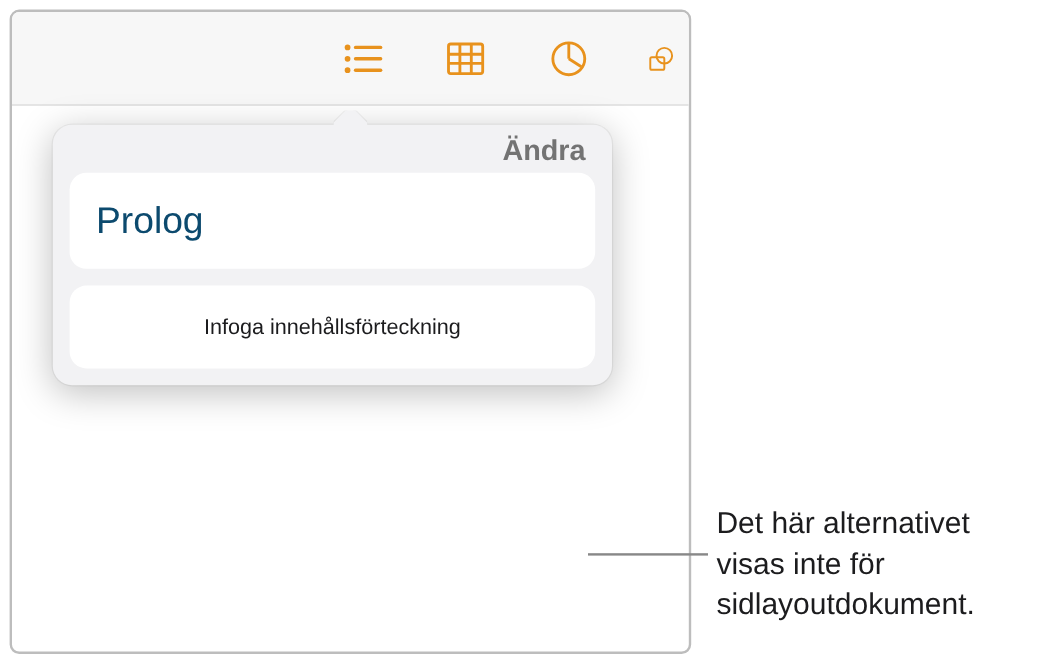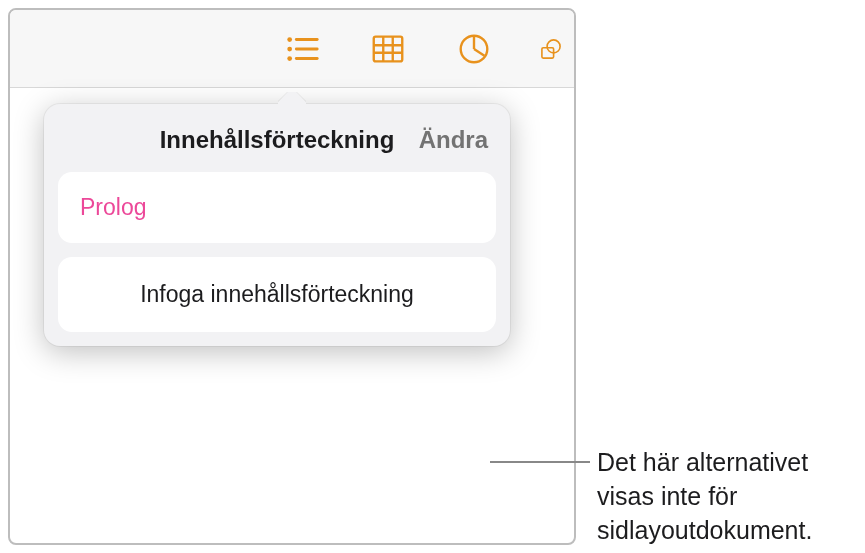--- a/index.html
+++ b/index.html
@@ -104,51 +104,51 @@
       color: #737373;
     }
     .toc-list {
       background: #fff;
       margin: 0 14px 14px 14px;
       border-radius: 14px;
       overflow: hidden;
     }
     .toc-item {
       padding: 22px 22px;
-      font-size: 23px;
-      color: #ec4899;
+      font-size: 31px;
+      color: #0c4a6e;
       border-bottom: 1px solid #dcdcdc;
     }
     .toc-item:last-child {
       border-bottom: none;
     }
     .toc-item.indent {
       padding-left: 48px;
     }
     .insert-button {
       background: #fff;
       margin: 0 14px 14px 14px;
       border-radius: 14px;
       padding: 24px 22px;
       text-align: center;
-      font-size: 23px;
+      font-size: 18px;
       color: #1c1c1e;
     }
     .callout-line {
       position: absolute;
       left: 490px;
       top: 461px;
       width: 100px;
       height: 2px;
       background: #888;
     }
     .callout-text {
       position: absolute;
       left: 597px;
-      top: 446px;
+      top: 420px;
       font-size: 25px;
       line-height: 1.35;
       color: #1c1c1e;
       width: 260px;
     }
   </style>
 </head>
 <body>
 
 <div class="app-frame">
@@ -183,21 +183,20 @@
       <svg viewBox="0 0 40 40" fill="none" stroke="currentColor" stroke-width="2.5">
         <circle cx="24" cy="16" r="10"></circle>
         <rect x="6" y="18" width="18" height="16" rx="2"></rect>
       </svg>
     </div>
   </div>
 
   <div class="popover">
     <div class="popover-arrow"></div>
     <div class="popover-header">
-      <div class="popover-title">Innehållsförteckning</div>
       <div class="popover-edit">Ändra</div>
     </div>
     <div class="toc-list">
       <div class="toc-item">Prolog</div>
     </div>
     <div class="insert-button">Infoga innehållsförteckning</div>
   </div>
 </div>
 
 <div class="callout-line"></div>

